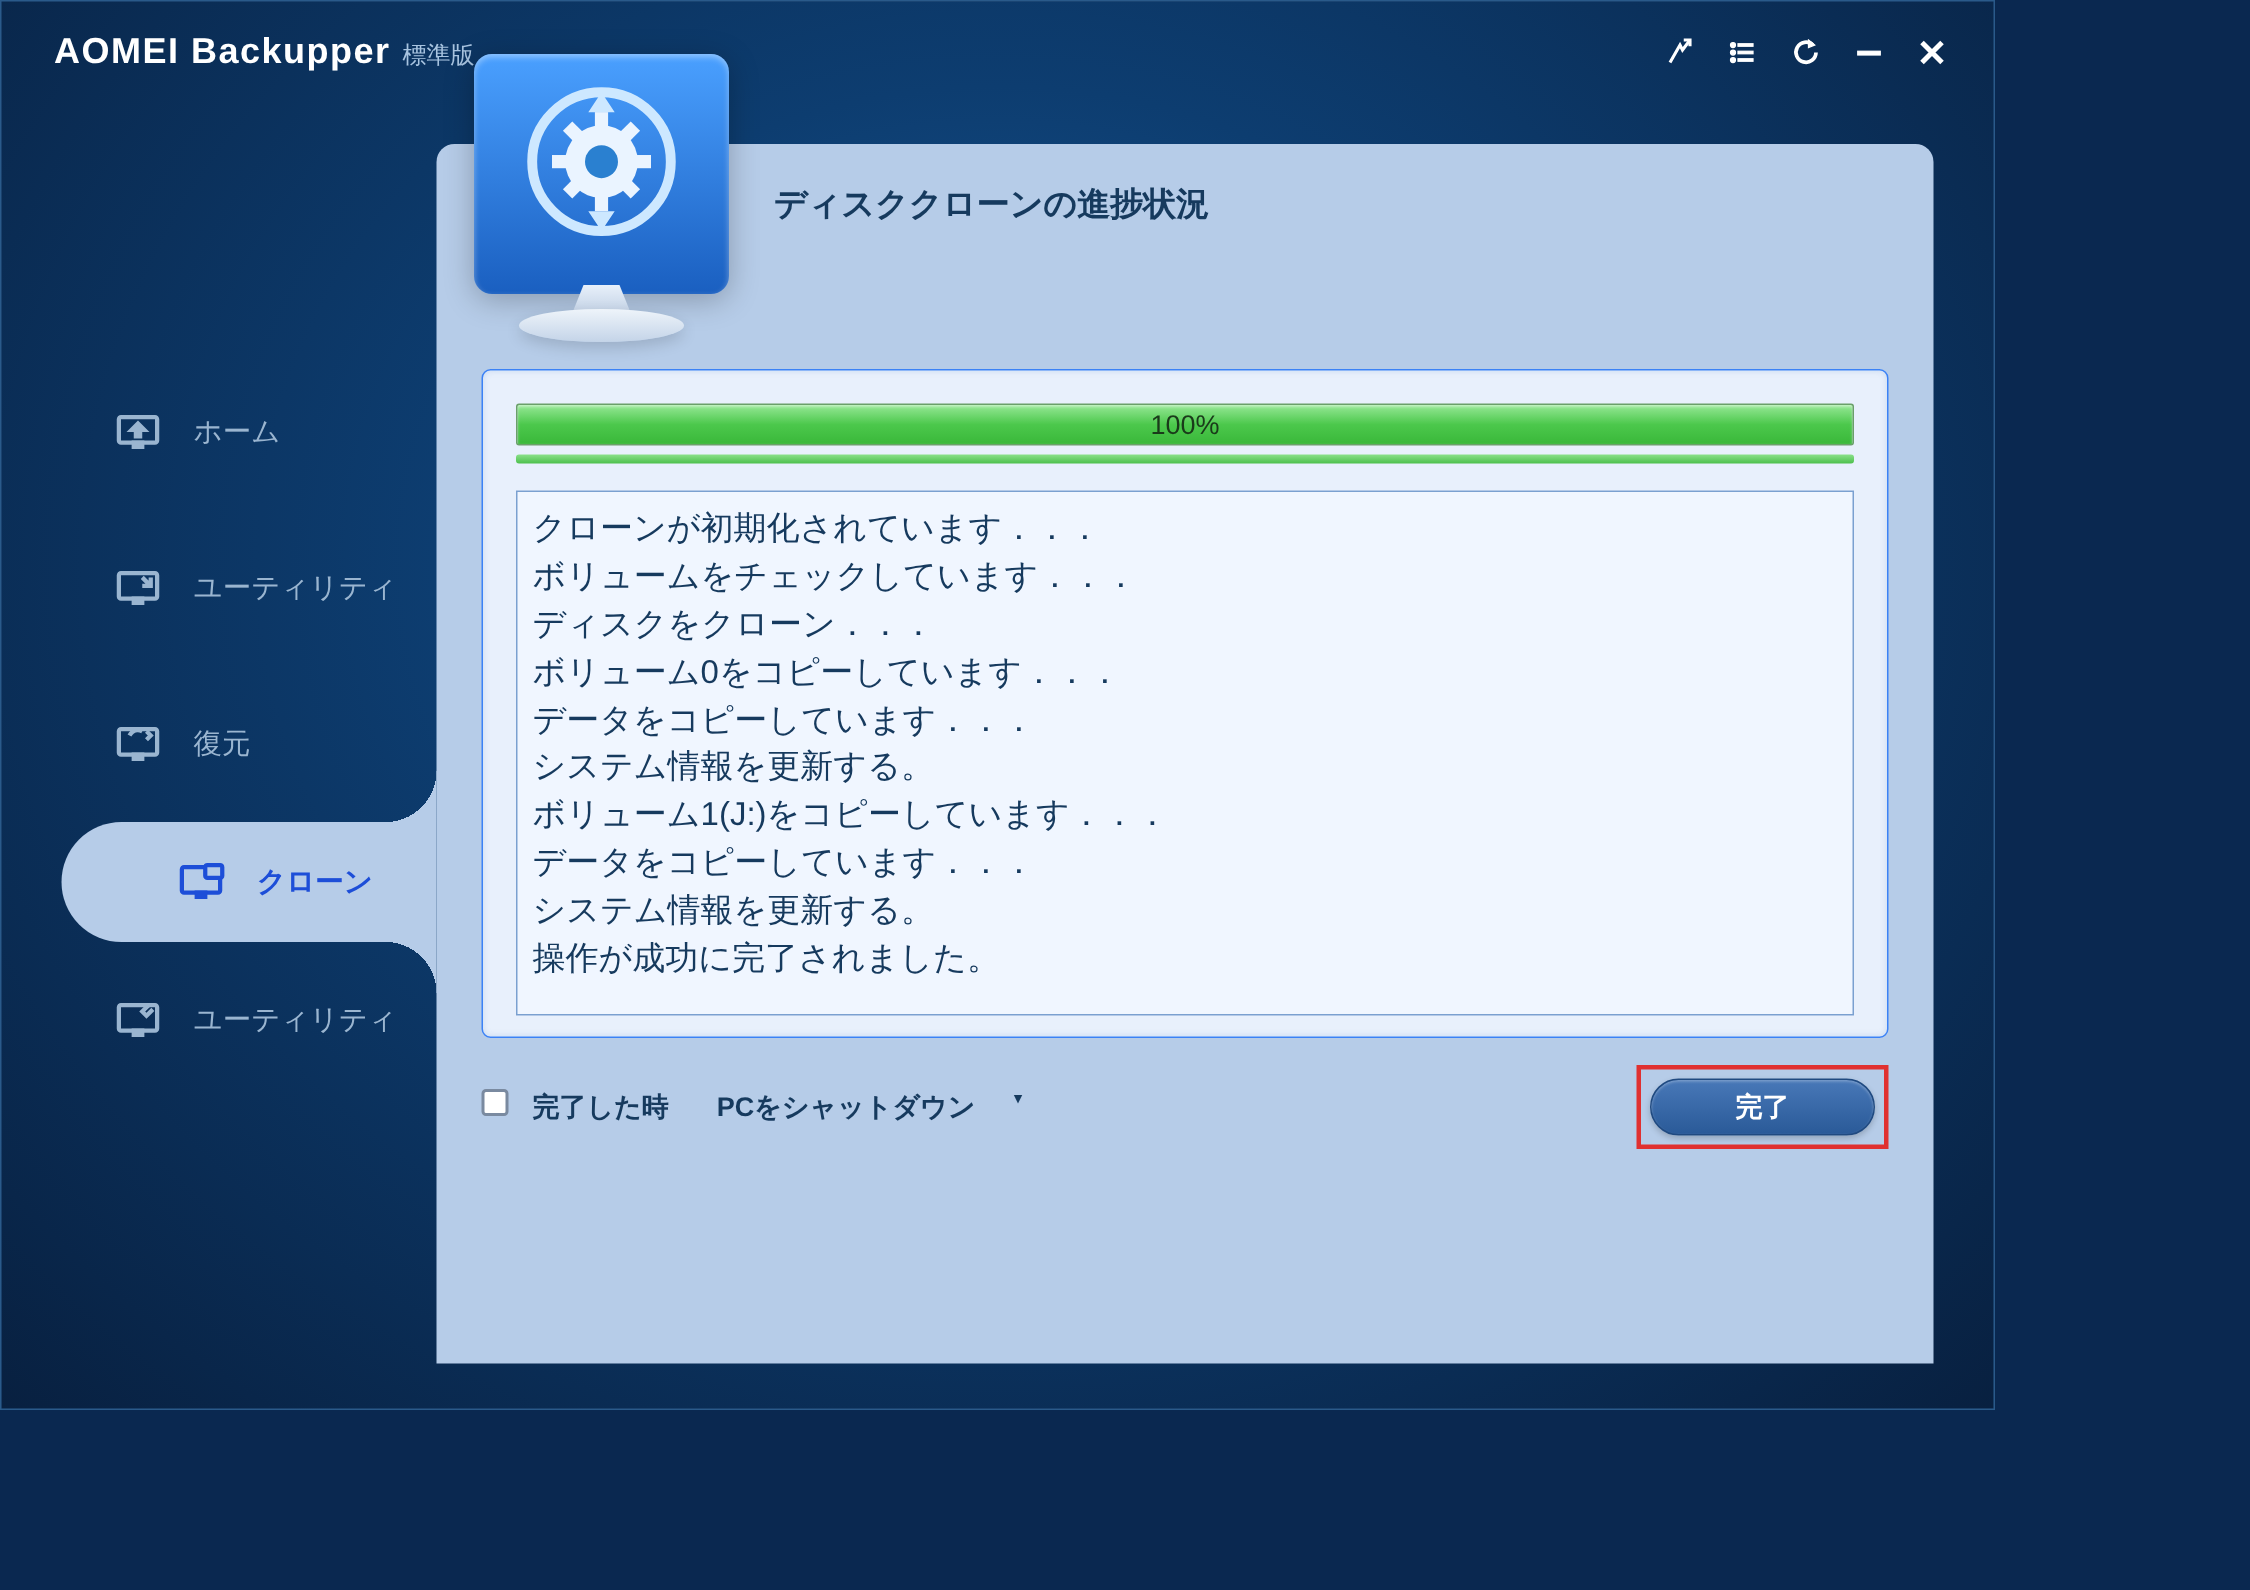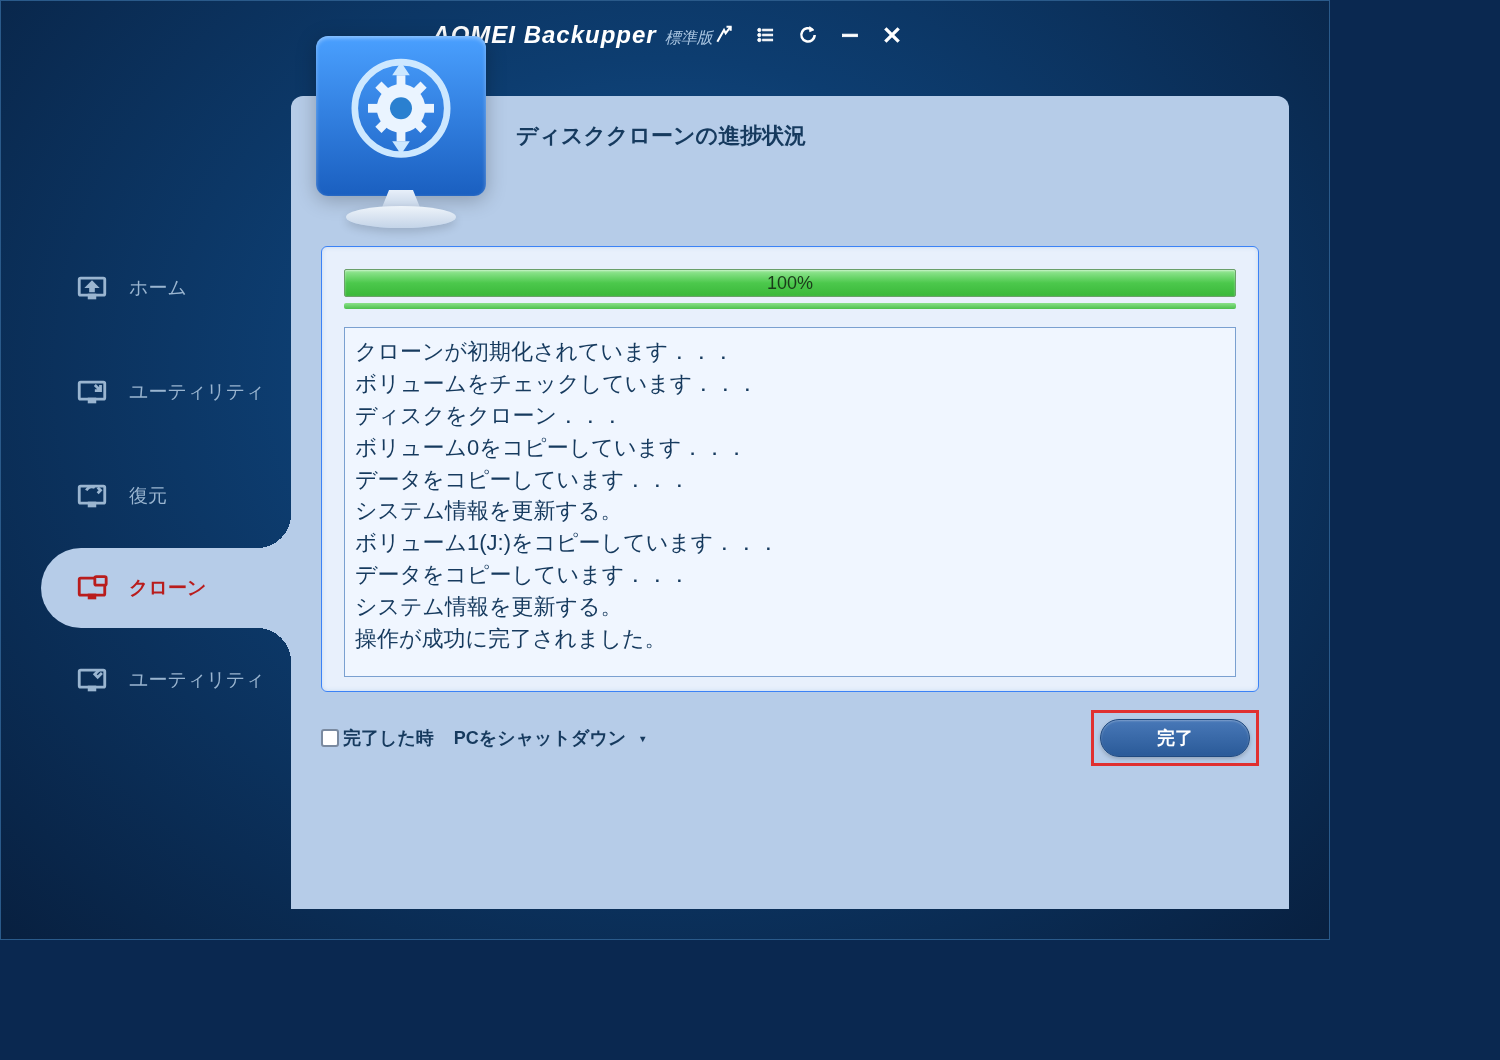--- a/index.html
+++ b/index.html
@@ -4,23 +4,22 @@
 <style>
 * { margin: 0; padding: 0; box-sizing: border-box; font-family: "Yu Gothic", "Meiryo", sans-serif; }
 body { width: 1330px; height: 940px; background: #0a2850; overflow: hidden; }
 .window {
   width: 100%; height: 100%;
   background: radial-gradient(ellipse at 50% 40%, #1a5a9a 0%, #0d3d70 40%, #082040 100%);
   position: relative;
   border: 1px solid #2a5a8a;
 }
 .titlebar {
-  display: flex; align-items: center; justify-content: center;
+  display: flex; align-items: center; justify-content: space-between;
   padding: 20px 30px 12px 35px;
-  font-style: italic;
 }
 .title-left { display: flex; align-items: baseline; gap: 8px; }
 .app-name { color: #fff; font-size: 24px; font-weight: bold; letter-spacing: 1px; }
 .app-ed { color: #a8c4e0; font-size: 16px; }
 .title-controls { display: flex; align-items: center; gap: 20px; }
 .ctl { color: #fff; cursor: pointer; display: inline-flex; align-items: center; justify-content: center; width: 22px; height: 22px; }
 .ctl svg { stroke: #fff; fill: #fff; }
 
 .body-layout { display: flex; height: calc(100% - 70px); }
 
@@ -31,27 +30,28 @@
 }
 .nav-item {
   display: flex; align-items: center; gap: 18px;
   padding: 18px 0 18px 72px;
   color: #9ab5d0; font-size: 19px;
   height: 104px;
   cursor: pointer;
 }
 .nav-item.active {
   background: #b6cce8;
-  color: #b91c1c;
+  color: #1d4ed8;
   border-radius: 50px 0 0 50px;
   margin-left: 40px;
   padding-left: 32px;
   font-weight: bold;
   height: 80px;
   position: relative;
+  justify-content: center;
 }
 .nav-item.active::after {
   content: "";
   position: absolute;
   right: 0; top: -34px;
   width: 34px; height: 34px;
   background: radial-gradient(circle at 0 0, transparent 34px, #b6cce8 34px);
 }
 .nav-item.active::before {
   content: "";
@@ -132,21 +132,21 @@
   height: 350px;
   padding: 8px 10px;
   overflow-y: auto;
 }
 .log-line { color: #163a5e; font-size: 22px; line-height: 1.45; }
 
 .footer {
   display: flex; align-items: center; justify-content: space-between;
   margin-top: 18px;
 }
-.chk-wrap { display: flex; align-items: center; gap: 4px; color: #163a5e; font-size: 18px; font-weight: bold; }
+.chk-wrap { display: flex; align-items: flex-start; gap: 16px; color: #163a5e; font-size: 18px; font-weight: bold; }
 .chk {
   width: 18px; height: 18px; border: 2px solid #7a8aa0; border-radius: 3px; background: #fff;
 }
 .dropdown-arrow { color: #163a5e; font-size: 10px; margin-left: 10px; }
 .finish-btn-wrap { border: 3px solid #e03030; padding: 6px; }
 .finish-btn {
   width: 150px; height: 38px;
   background: linear-gradient(180deg, #4878b8 0%, #2a5a98 100%);
   border: 1px solid #204a80;
   border-radius: 19px;

